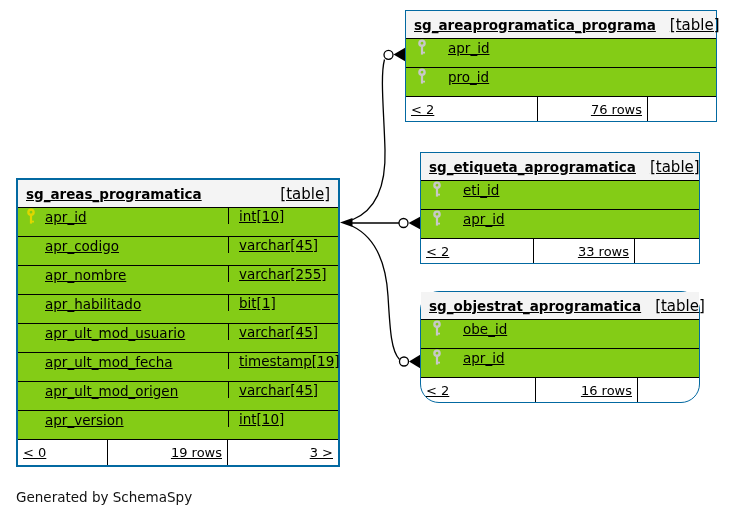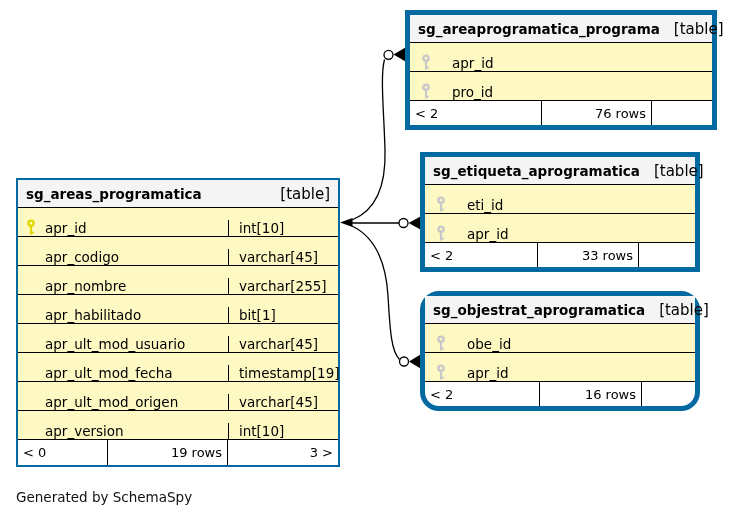--- a/index.html
+++ b/index.html
@@ -2,34 +2,34 @@
 <html><head>
 <meta charset="utf-8">
 <style>
   html,body{margin:0;padding:0;background:#fff;}
   .canvas{
     position:relative;width:732px;height:525px;background:#ffffff;overflow:hidden;
     font-family:"DejaVu Sans","Liberation Sans",sans-serif;color:#000;
   }
   .connectors{position:absolute;left:0;top:0;z-index:0;pointer-events:none;}
   .ertable{
-    position:absolute;z-index:1;background:#fff;border:5px solid #0369a1;
-    display:flex;flex-direction:column;box-sizing:border-box;cursor:pointer;
+    position:absolute;z-index:1;background:#fff;border:1px solid #0369a1;
+    display:flex;flex-direction:column;box-sizing:border-box;cursor:pointer;text-decoration:underline;
   }
   .ertable.main{border-width:2px;}
   .thead{
     display:flex;justify-content:space-between;align-items:center;
     background:#f4f4f4;border-bottom:1px solid #000;padding:0 8px;height:28px;
     box-sizing:border-box;flex:0 0 auto;
   }
   .tname{font-weight:bold;font-size:13.5px;white-space:nowrap;}
   .tbadge{font-size:15px;white-space:nowrap;margin-left:14px;}
   .trow{
-    display:flex;align-items:flex-end;border-bottom:1px solid #000;height:29px;
-    box-sizing:border-box;flex:0 0 auto;background:#fef9c3;
+    display:flex;align-items:flex-start;border-bottom:1px solid #000;height:29px;
+    box-sizing:border-box;flex:0 0 auto;background:#84cc16;
   }
   .namecell{flex:1;display:flex;align-items:center;padding-left:8px;font-size:13.5px;}
   .rel .namecell{padding-left:11px;}
   .keyslot{width:10px;height:17px;margin-right:9px;flex:0 0 auto;display:flex;align-items:center;}
   .rel .keyslot{margin-right:21px;}
   .typecell{
     width:110px;flex:0 0 auto;border-left:1px solid #000;padding-left:10px;
     font-size:13.5px;display:flex;align-items:center;box-sizing:border-box;
   }
   .tfoot{display:grid;height:25px;font-size:13px;flex:0 0 auto;box-sizing:border-box;}

